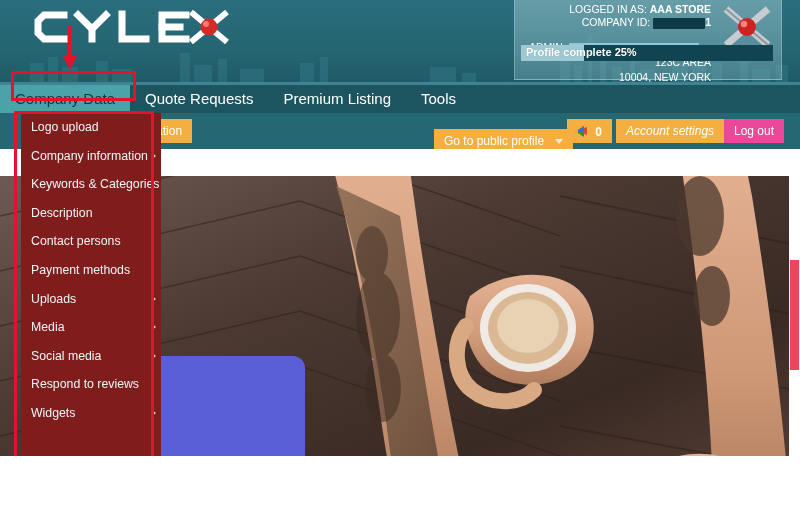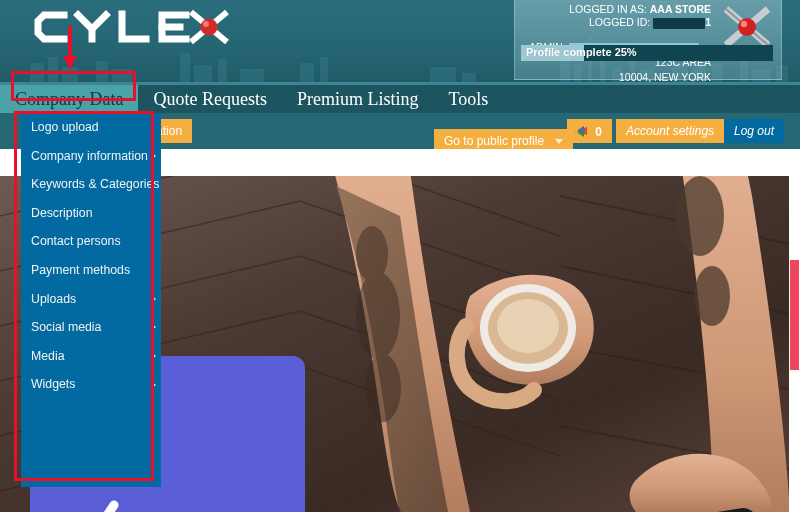--- a/index.html
+++ b/index.html
@@ -6,21 +6,21 @@
   * { box-sizing: border-box; }
   html, body {
     margin: 0; padding: 0;
     width: 800px; height: 512px;
     overflow: hidden;
     font-family: "Liberation Sans", sans-serif;
     background: #ffffff;
   }
   #app {
     position: relative;
-    width: 800px; height: 512px;
+    width: 800px; height: 456px;
     overflow: hidden;
   }
 
   
   .header {
     position: absolute; left: 0; top: 0;
     width: 800px; height: 85px;
     background: linear-gradient(180deg, #2a6d7c 0%, #266673 55%, #1f5a66 100%);
     overflow: hidden;
   }
@@ -94,25 +94,24 @@
     position: absolute; left: 0; top: 85px;
     width: 800px; height: 28px;
     background: #1c5560;
   }
   .nav-item {
     position: relative;
     float: left;
     height: 28px;
     line-height: 28px;
     padding: 0 15px;
-    font-size: 18px;
+    font-size: 15px;
     color: #ffffff;
     cursor: pointer;
     white-space: nowrap;
-    font-family: Liberation Serif, serif;
   }
   .nav-item.active {
     background: #4aa3a8;
     color: #12343b;
   }
 
   
   .actionbar {
     position: absolute; left: 0; top: 113px;
     width: 800px; height: 36px;
@@ -123,21 +122,21 @@
     height: 24px;
     line-height: 24px;
     font-size: 12px;
     color: #ffffff;
     padding: 0 10px;
     white-space: nowrap;
     cursor: pointer;
     border: none;
   }
   .btn-amber { background: #f5af41; }
-  .btn-red   { background: #0369a1; font-style: italic; }
+  .btn-red   { background: #ec4899; }
   .btn .caret {
     display: inline-block;
     margin-left: 8px;
     border-left: 4px solid transparent;
     border-right: 4px solid transparent;
     border-top: 5px solid rgba(255,255,255,.75);
     vertical-align: middle;
   }
   #btn-addloc  { left: 96px;  top: 119px; }
   #btn-public  { left: 434px; top: 129px; text-align: center; }
@@ -182,21 +181,21 @@
   }
   .promo-check {
     position: absolute; left: 20px; bottom: -34px;
     width: 72px; height: 76px;
   }
 
   
   .dropdown {
     position: absolute; left: 21px; top: 113px;
     width: 140px; height: 374px;
-    background: #0369a1;
+    background: #7f1d1d;
     z-index: 40;
   }
   .menu-item {
     position: relative;
     height: 28.6px;
     line-height: 28.6px;
     padding-left: 10px;
     padding-right: 14px;
     font-size: 12.3px;
     color: #eef4f4;
@@ -291,21 +290,21 @@
       <circle cx="181" cy="22" r="8.5" fill="#d42a28"></circle>
       <circle cx="178" cy="19" r="3" fill="#ff8a84" opacity=".85"></circle>
     </svg>
 
     <div class="acct-card">
       <div class="acct-line">
         <span class="lbl">LOGGED IN AS:</span>
         <span class="val">AAA STORE</span>
       </div>
       <div class="acct-line">
-        <span class="lbl">LOGGED ID:</span>
+        <span class="lbl">COMPANY ID:</span>
         <span class="redacted" style="width:52px"></span><span class="val">1</span>
       </div>
       <div class="acct-admin">
         <span class="lbl">ADMIN:</span>
         <span class="redacted blue" style="width:130px"></span>
       </div>
       <div class="acct-addr">123C AREA</div>
       <div class="acct-addr">10004, NEW YORK</div>
 
       <svg class="acct-badge" viewBox="0 0 56 46">
@@ -510,26 +509,29 @@
       <span>Contact persons</span>
     </div>
     <div class="menu-item">
       <span>Payment methods</span>
     </div>
     <div class="menu-item">
       <span>Uploads</span>
       <span class="submenu-arrow"></span>
     </div>
     <div class="menu-item">
+      <span>Media</span>
+      <span class="submenu-arrow"></span>
+    </div>
+    <div class="menu-item">
       <span>Social media</span>
       <span class="submenu-arrow"></span>
     </div>
     <div class="menu-item">
-      <span>Media</span>
-      <span class="submenu-arrow"></span>
+      <span>Respond to reviews</span>
     </div>
     <div class="menu-item">
       <span>Widgets</span>
       <span class="submenu-arrow"></span>
     </div>
   </div>
 
   <svg class="anno-arrow" style="left:60px; top:24px; width:30px; height:50px;" viewBox="0 0 30 50">
     <path d="M10 2 L10 36" stroke="#e8112d" stroke-width="4" fill="none"></path>
     <path d="M10 46 L3 32 L17 32 Z" fill="#e8112d"></path>

